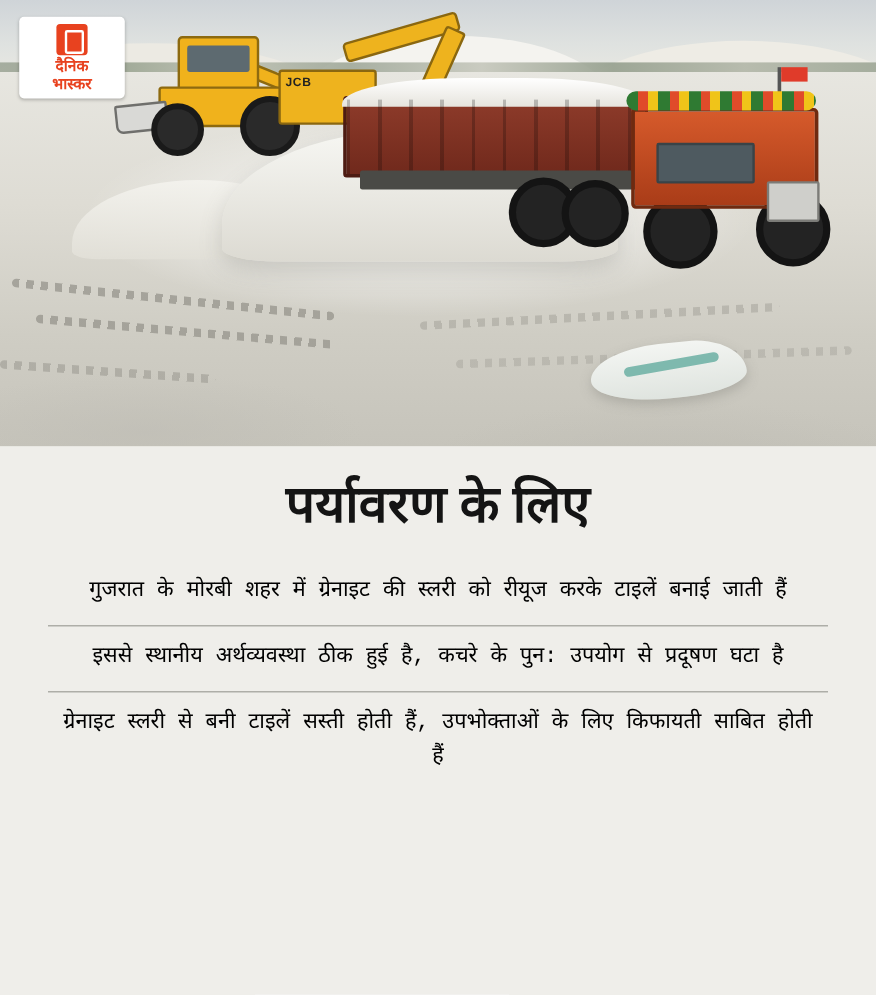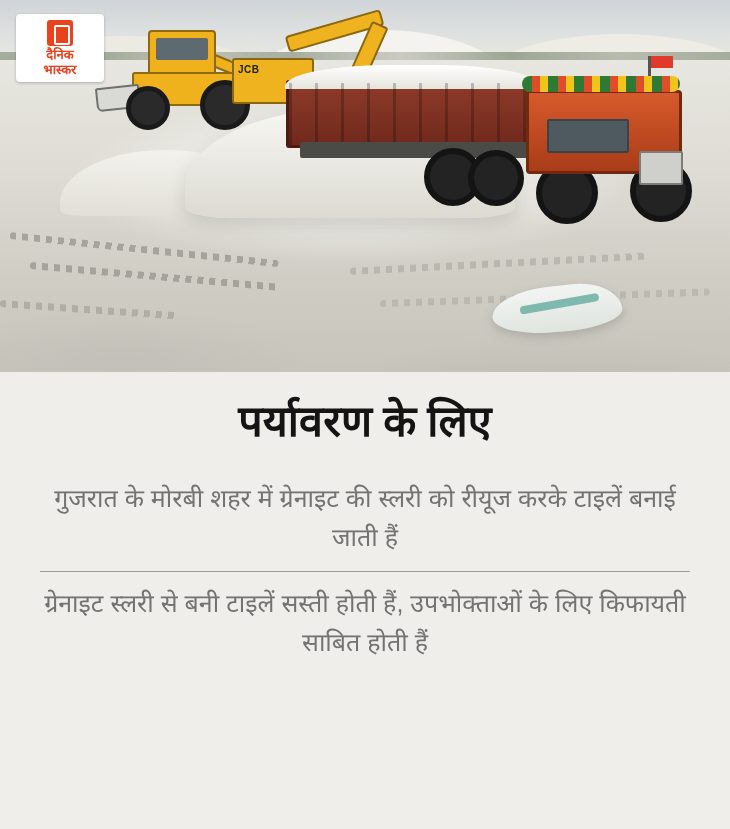--- a/index.html
+++ b/index.html
@@ -266,23 +266,23 @@
     font-family: "Liberation Serif", serif;
     font-weight: bold;
     color: #141414;
     font-size: 43px;
     line-height: 1.32;
     letter-spacing: .2px;
     margin: 14px 0 16px 0;
   }
   .headline .l2 { display:block; }
   .point {
-    font-family: Liberation Sans, sans-serif;
-    color: #737373;
-    font-size: 25px;
+    font-family: Liberation Mono, monospace;
+    color: #000000;
+    font-size: 18px;
     line-height: 1.56;
     padding: 12px 4px 14px 4px;
   }
   .point + .point {
     border-top: 1px solid #9e9e98;
   }
 </style>
 </head>
 <body>
 
@@ -351,16 +351,17 @@
       <div class="logo-text">दैनिक</div>
       <div class="logo-text">भास्कर</div>
     </div>
   </div>
 
   <div class="content">
     <div class="headline">
       <span class="l1">पर्यावरण के लिए</span>
     </div>
     <div class="point">गुजरात के मोरबी शहर में ग्रेनाइट की स्लरी को रीयूज करके टाइलें बनाई जाती हैं</div>
+    <div class="point">इससे स्थानीय अर्थव्यवस्था ठीक हुई है, कचरे के पुन: उपयोग से प्रदूषण घटा है</div>
     <div class="point">ग्रेनाइट स्लरी से बनी टाइलें सस्ती होती हैं, उपभोक्ताओं के लिए किफायती साबित होती हैं</div>
   </div>
 
 </div>
 
 </body></html>

